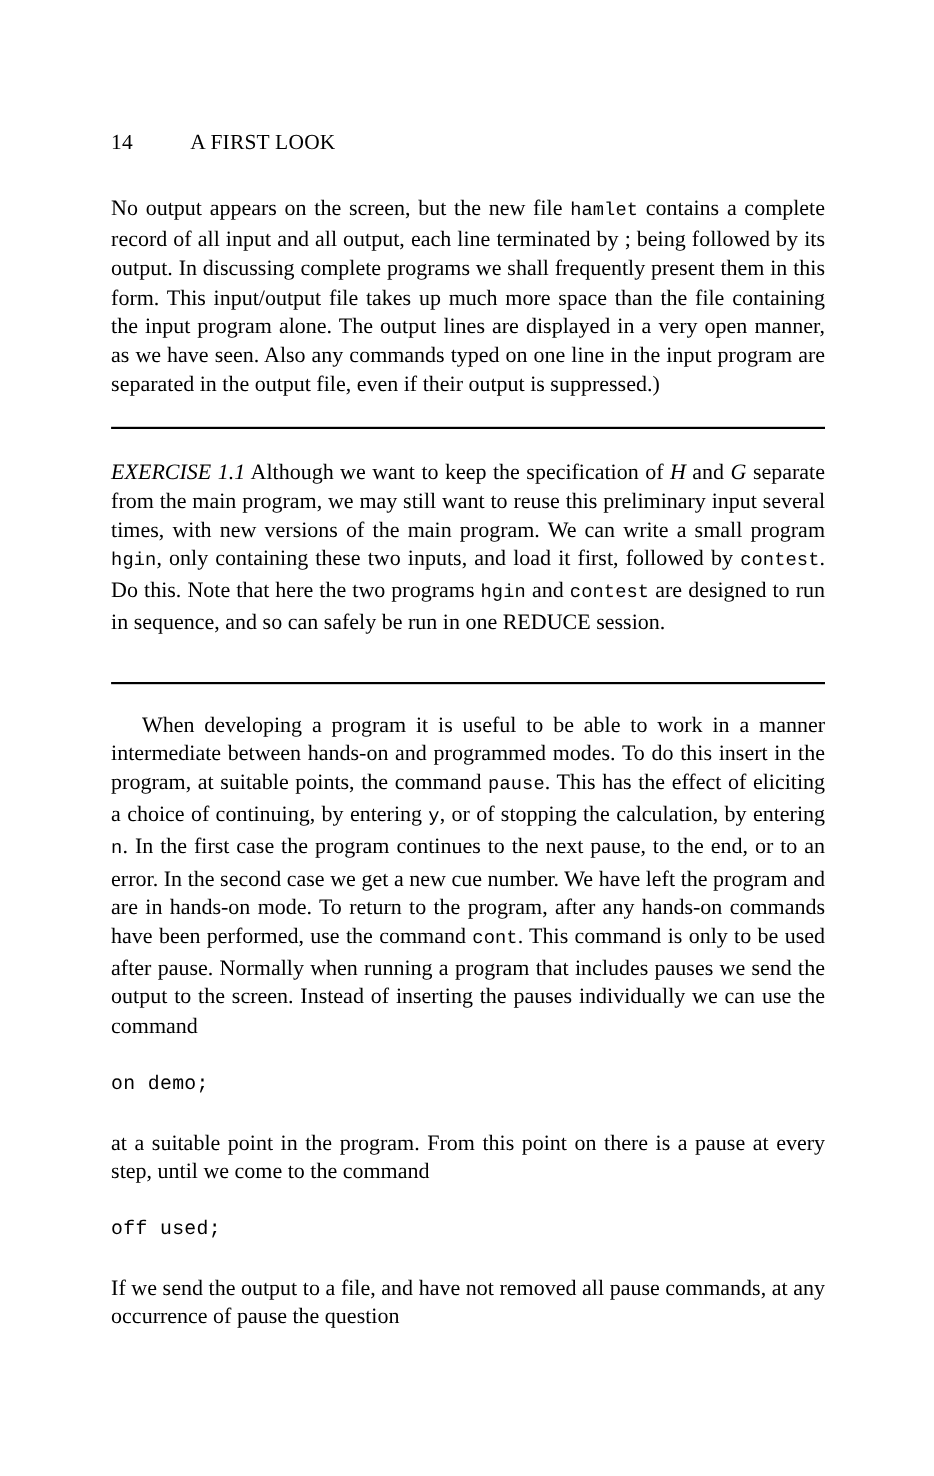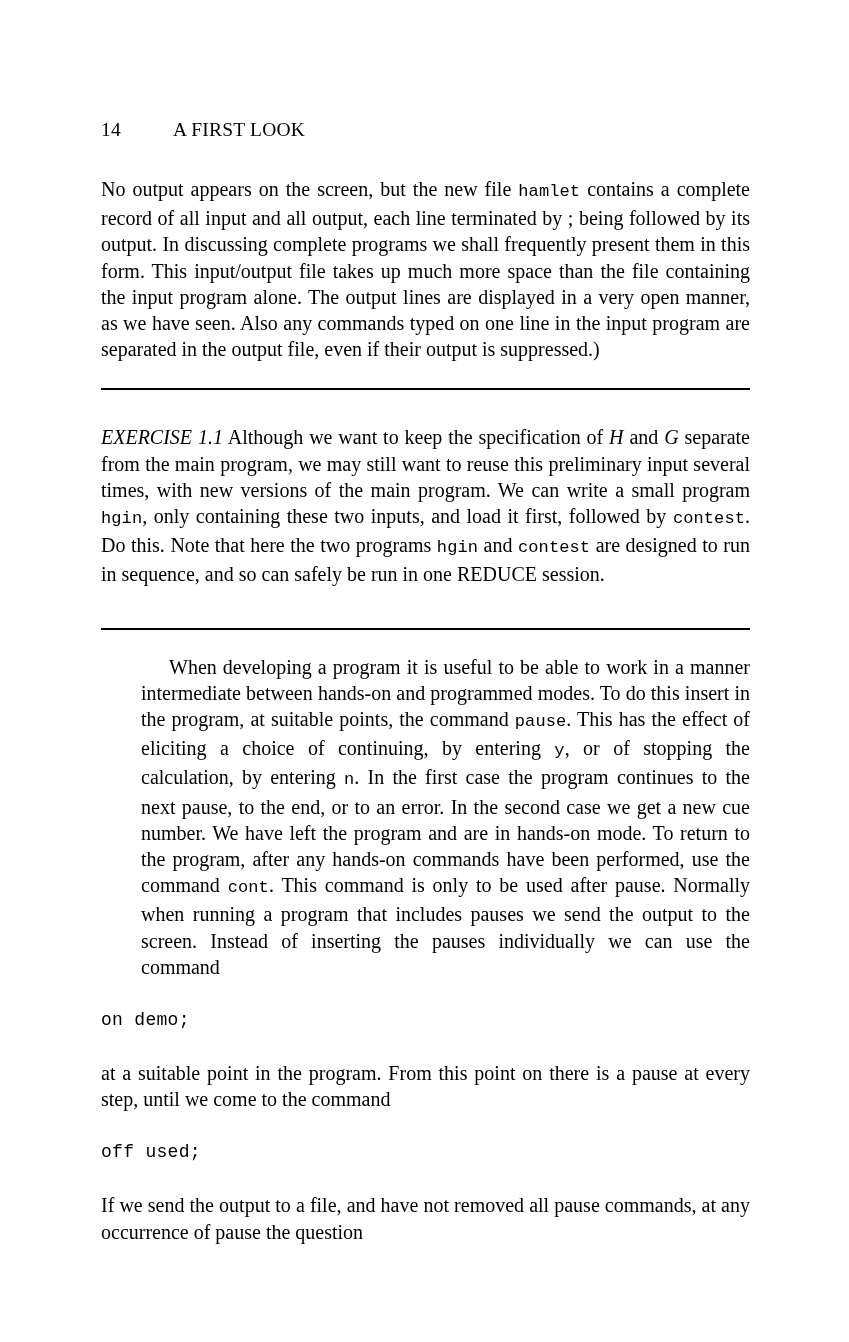--- a/index.html
+++ b/index.html
@@ -44,21 +44,21 @@
 
   
   .para {
     font-size: 20px;
     line-height: 26.2px;
     text-align: justify;
     text-justify: inter-word;
     margin: 0;
     hyphens: none;
   }
-  .indent { text-indent: 28px; margin-left: 40px; }
+  .indent { text-indent: 28px; }
 
   
   code, .mono {
     font-family: "Liberation Mono", "DejaVu Sans Mono", monospace;
     font-size: 17px;
     letter-spacing: 0.1px;
   }
 
   
   .it { font-style: italic; }
@@ -68,21 +68,21 @@
     border: 0;
     border-top: 2.2px solid #000;
     width: 649px;
     margin: 0;
   }
   .rule-top    { margin-top: 26px; }
   .rule-mid    { margin-top: 21px; }
 
   
   .exercise {
-    padding-top: 34px;
+    padding-top: 26px;
     padding-bottom: 19px;
   }
   .exercise .para { text-align: justify; }
   .ex-label {
     font-style: italic;
   }
 
   
   .section {
     padding-top: 24px;

